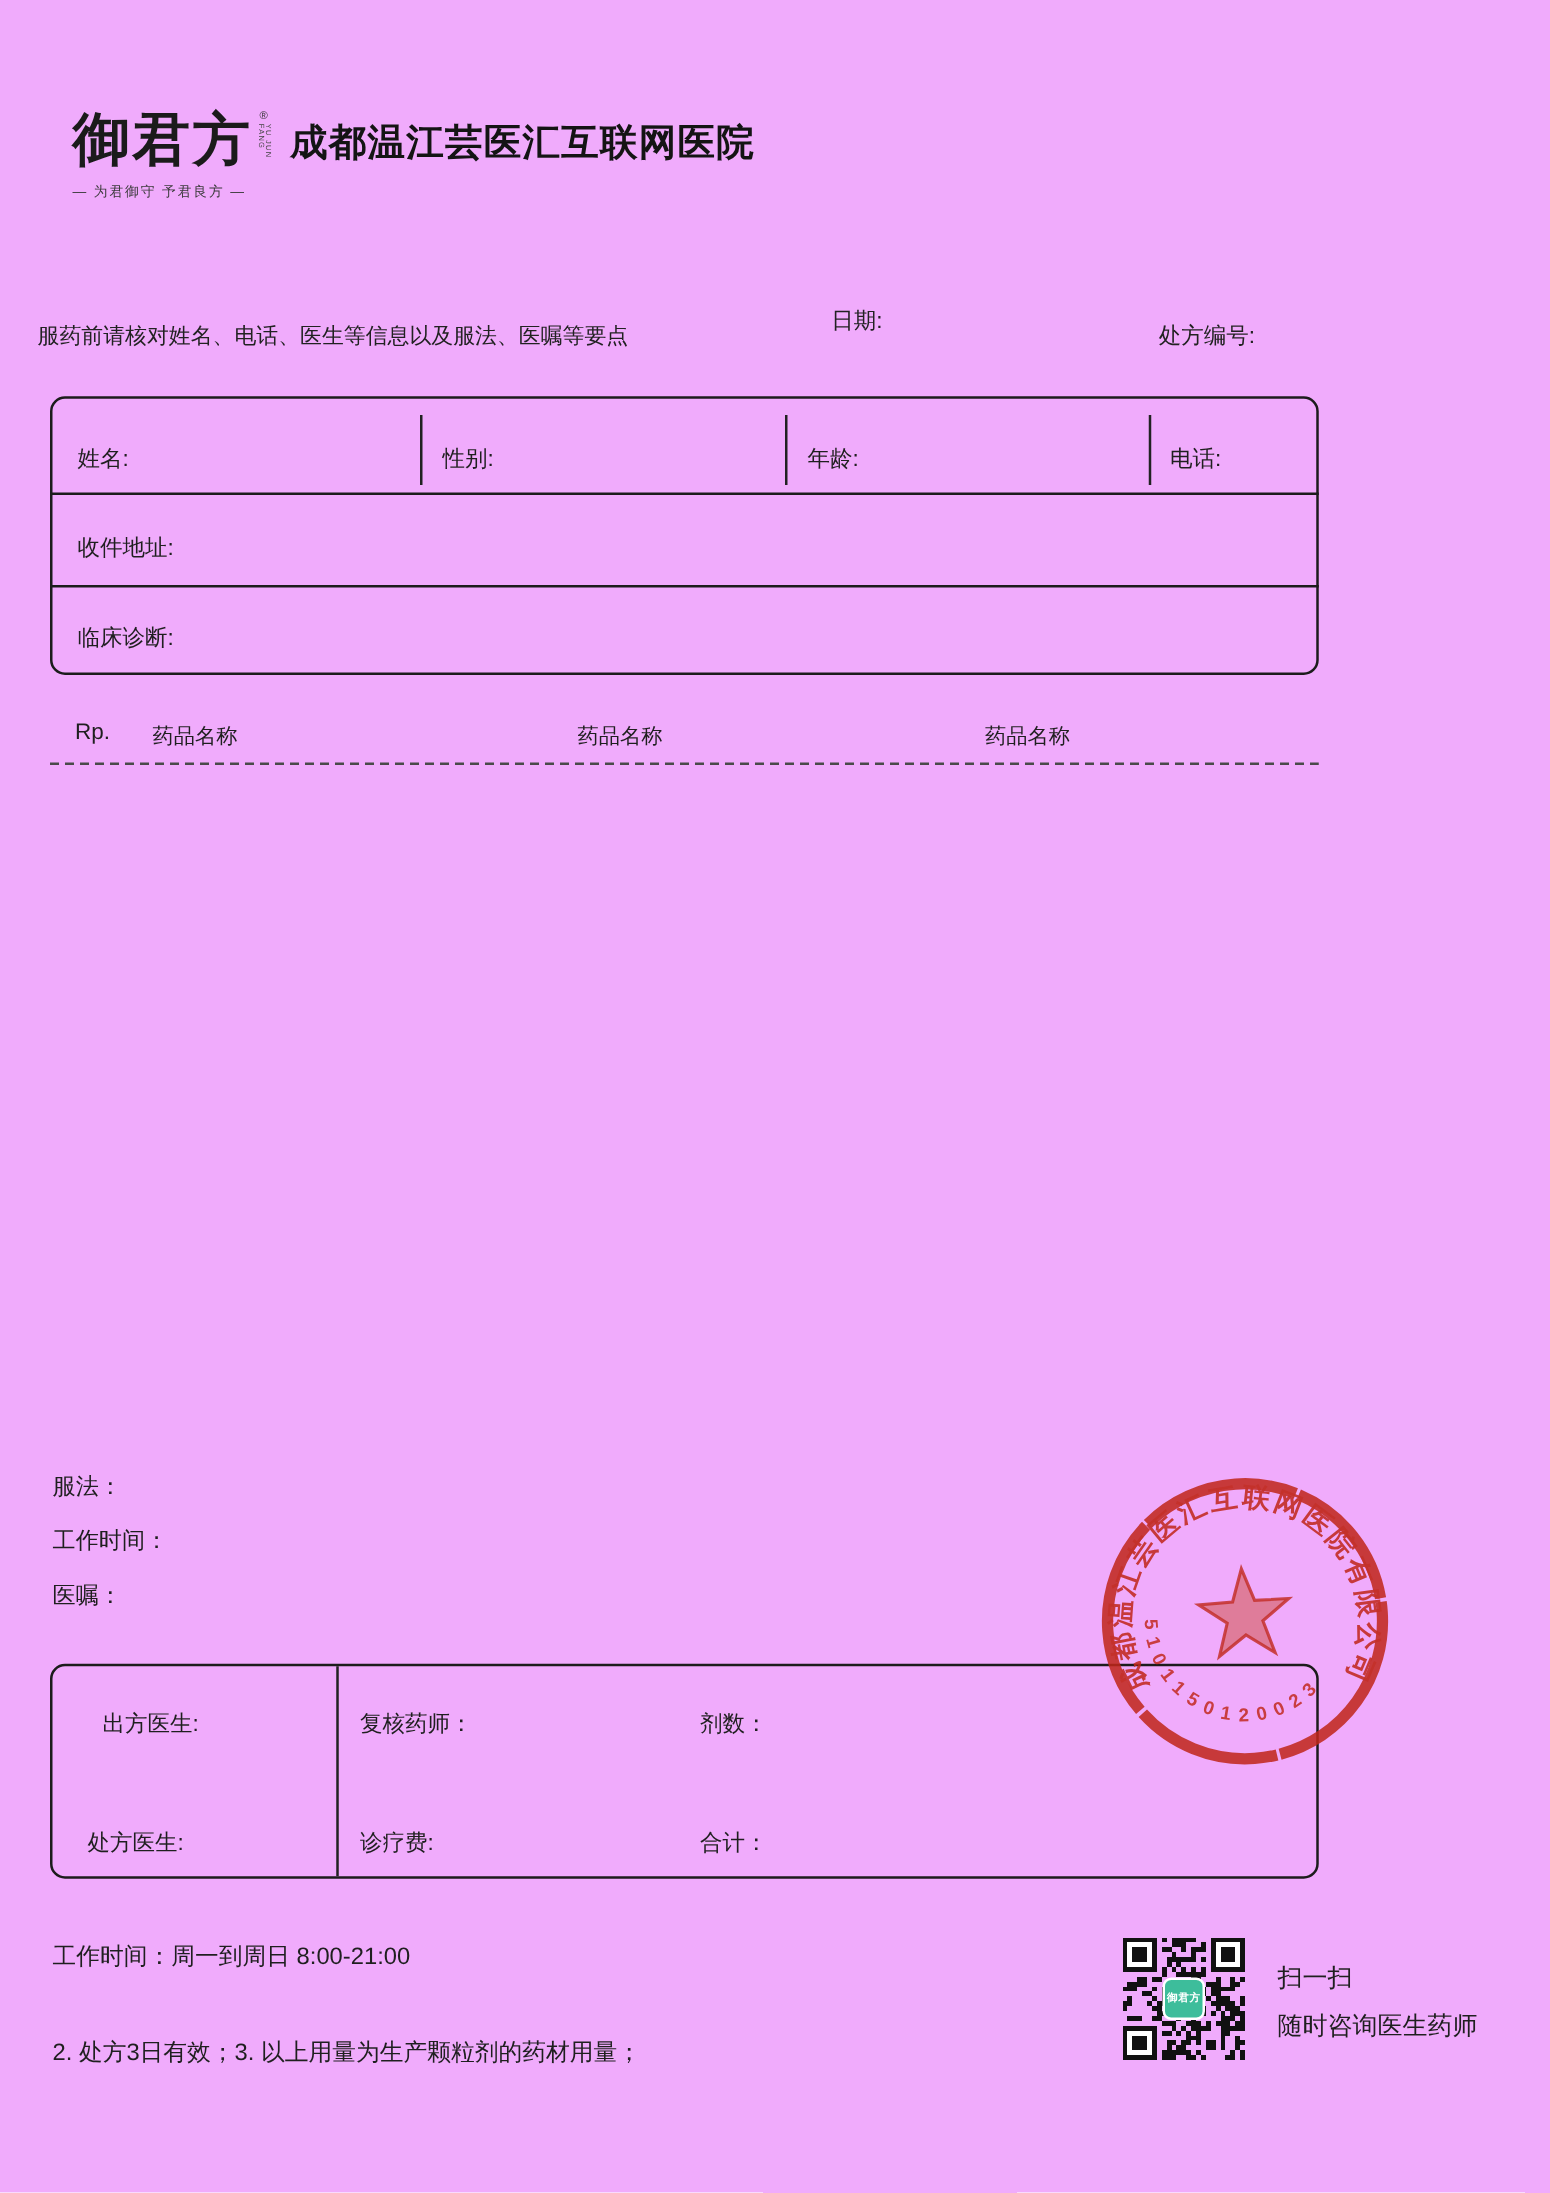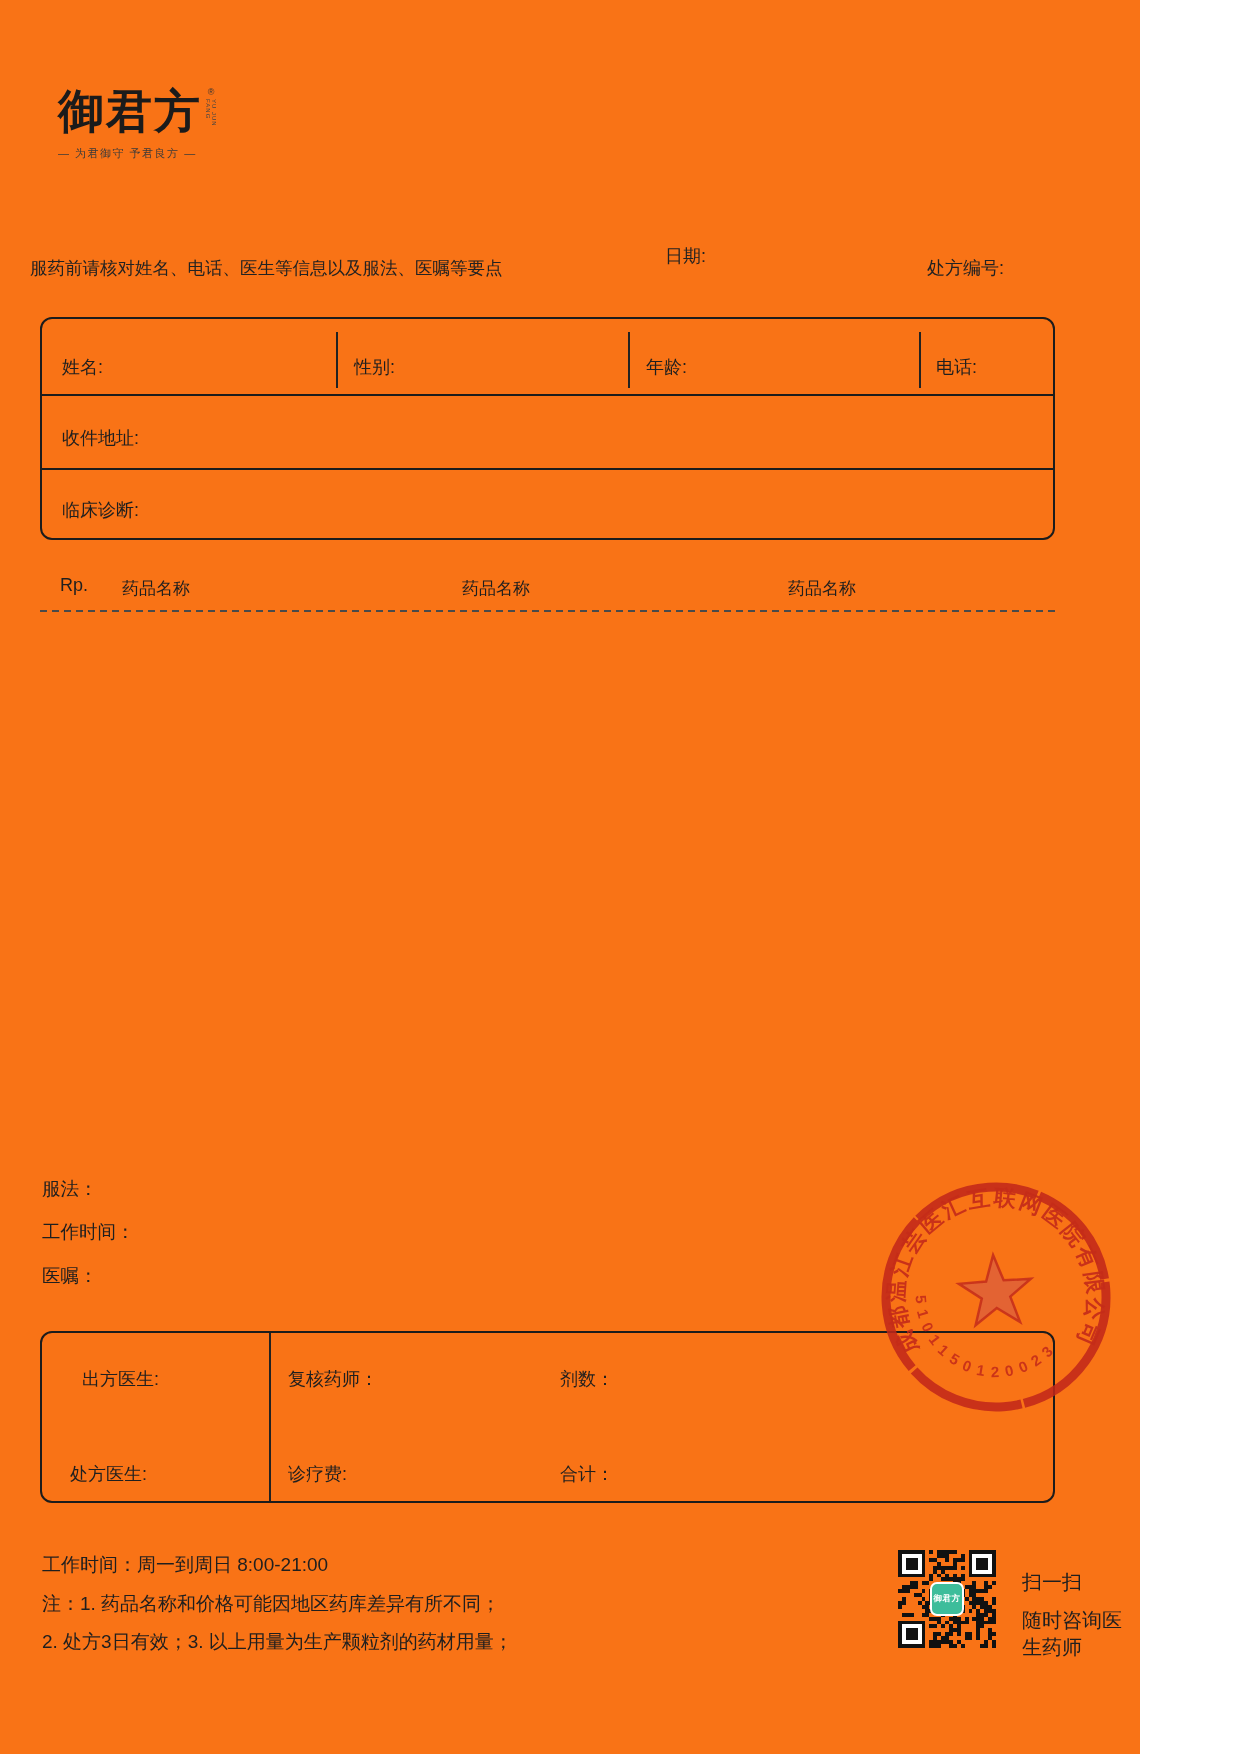--- a/index.html
+++ b/index.html
@@ -4,21 +4,21 @@
 <style>
   :root{
     --ink:#262626;
     --line:#1c1c1c;
     --stamp-color:#c1271a;
     --qr-accent:#3dbd9b;
   }
   *{margin:0;padding:0;box-sizing:border-box;}
   html,body{background:#fff;}
   body{font-family:"Liberation Sans","DejaVu Sans",sans-serif;color:var(--ink);}
-  .page{position:relative;width:1140px;height:1754px;background:#f97316;overflow:hidden;}
+  .page{position:relative;width:1240px;height:1754px;background:#f0abfc;overflow:hidden;}
 
   
   .logo-block{position:absolute;left:58px;top:86px;width:165px;}
   .logo-main{display:flex;align-items:flex-start;}
   .logo-text{font-family:"DejaVu Serif","Liberation Serif",serif;font-weight:700;
              font-size:46px;line-height:1.1;letter-spacing:2px;color:#1b1b1b;}
   .logo-marks{display:flex;flex-direction:column;align-items:center;margin-left:3px;margin-top:2px;}
   .logo-reg{font-size:9px;color:#333;line-height:1;}
   .logo-vertical{writing-mode:vertical-rl;font-size:6px;letter-spacing:1px;color:#444;
                  margin-top:2px;height:34px;overflow:hidden;}
@@ -74,20 +74,21 @@
   <div class="logo-block">
     <div class="logo-main">
       <span class="logo-text">御君方</span>
       <span class="logo-marks">
         <span class="logo-reg">®</span>
         <span class="logo-vertical">YU JUN FANG</span>
       </span>
     </div>
     <div class="logo-tagline">— 为君御守 予君良方 —</div>
   </div>
+  <div class="hospital-title">成都温江芸医汇互联网医院</div>
 
   <div class="notice-hint">服药前请核对姓名、电话、医生等信息以及服法、医嘱等要点</div>
   <div class="date-label">日期:</div>
   <div class="rxno-label">处方编号:</div>
 
   <div class="patient-box"></div>
   <div class="pt-label" style="left:62px;top:355px;">姓名:</div>
   <div class="pt-label" style="left:354px;top:355px;">性别:</div>
   <div class="pt-label" style="left:646px;top:355px;">年龄:</div>
   <div class="pt-label" style="left:936px;top:355px;">电话:</div>
@@ -128,21 +129,20 @@
         <textPath href="#stampArcName">成都温江芸医汇互联网医院有限公司</textPath>
       </text>
       <text font-size="15" letter-spacing="7" fill="var(--stamp-color)" fill-opacity=".9">
         <textPath href="#stampArcSerial">5101150120023</textPath>
       </text>
       <polygon points="0,-38 8.8,-12.1 36.1,-11.7 14.3,4.6 22.3,30.7 0,15 -22.3,30.7 -14.3,4.6 -36.1,-11.7 -8.8,-12.1" transform="translate(0,-4)" fill="#d0574b" fill-opacity=".6" stroke="var(--stamp-color)" stroke-width="2.5" stroke-opacity=".85"></polygon>
     </g>
   </svg>
 
   <div class="foot-line" style="top:1552px;">工作时间：周一到周日 8:00-21:00</div>
-  <div class="foot-line" style="top:1591px;">注：1. 药品名称和价格可能因地区药库差异有所不同；</div>
   <div class="foot-line" style="top:1629px;">2. 处方3日有效；3. 以上用量为生产颗粒剂的药材用量；</div>
 
   <svg class="qr-svg" viewBox="0 0 25 25" shape-rendering="crispEdges" id="qr">
       <rect x="8" y="0" width="1" height="1" fill="#111"></rect>
       <rect x="10" y="0" width="1" height="1" fill="#111"></rect>
       <rect x="11" y="0" width="1" height="1" fill="#111"></rect>
       <rect x="12" y="0" width="1" height="1" fill="#111"></rect>
       <rect x="13" y="0" width="1" height="1" fill="#111"></rect>
       <rect x="14" y="0" width="1" height="1" fill="#111"></rect>
       <rect x="10" y="1" width="1" height="1" fill="#111"></rect>

